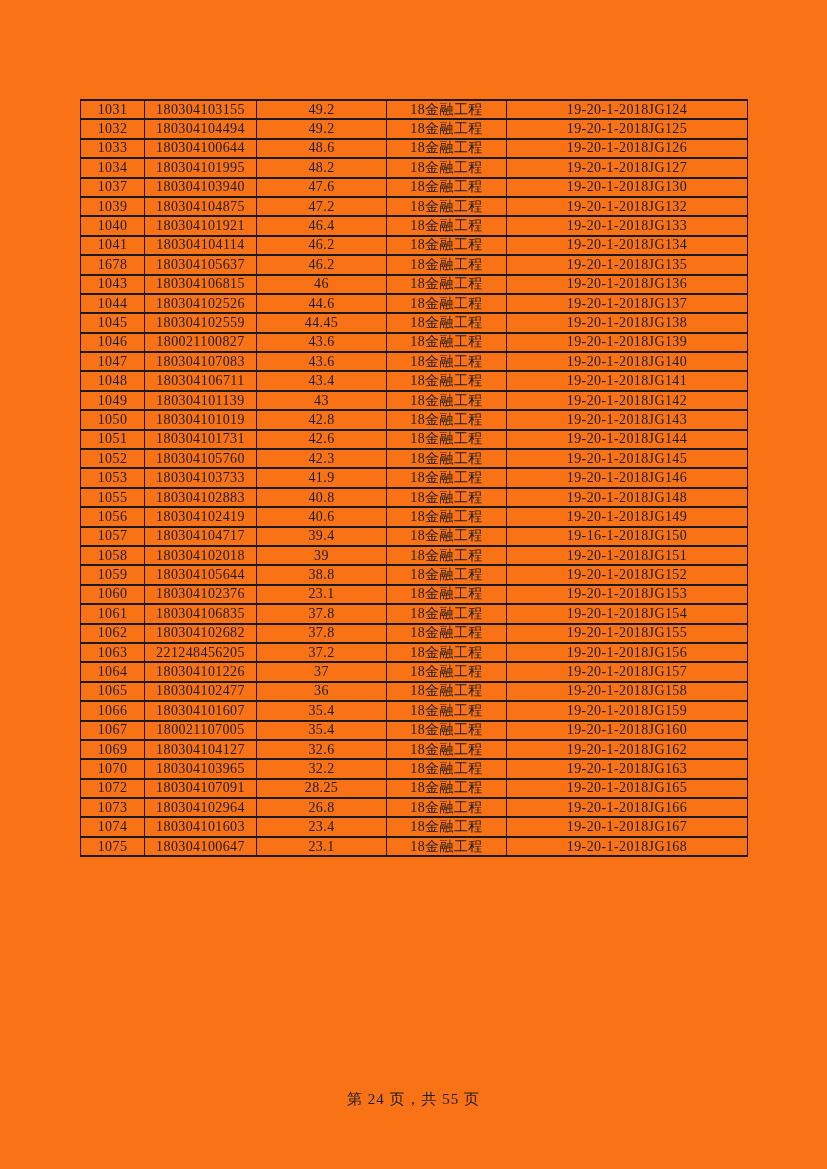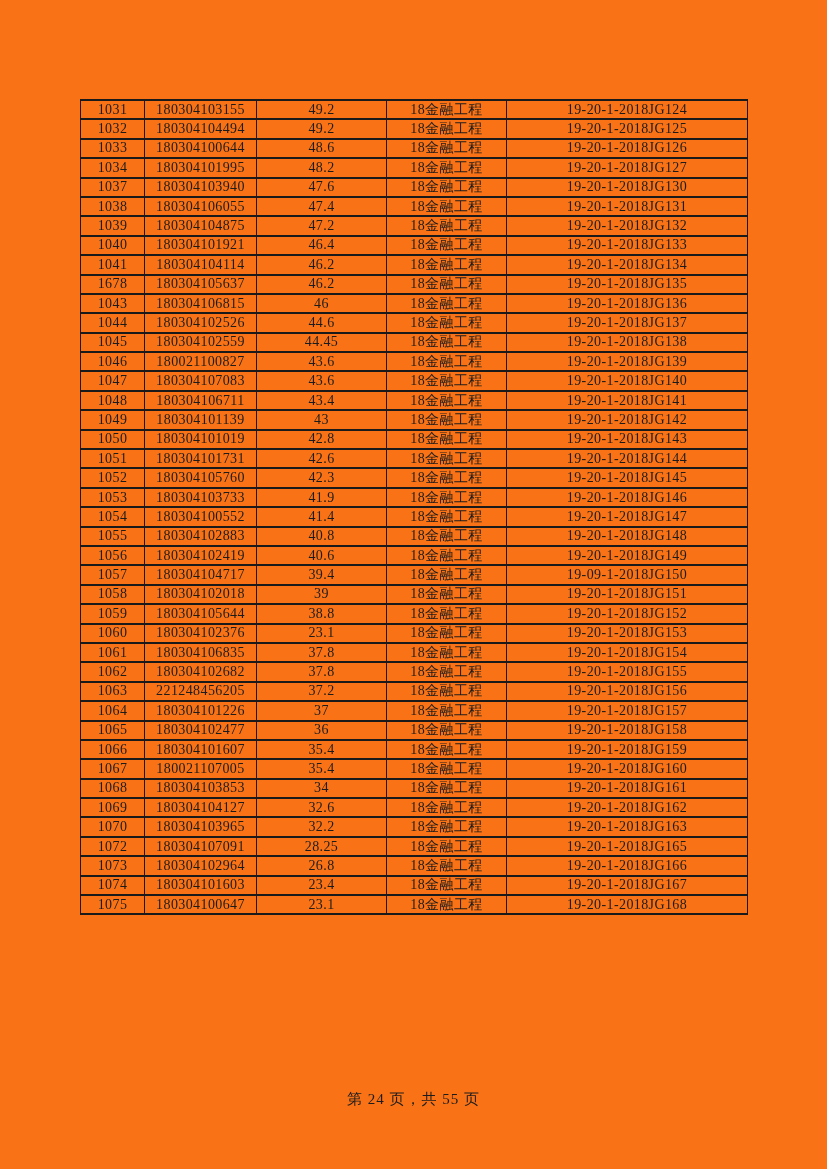--- a/index.html
+++ b/index.html
@@ -94,27 +94,20 @@
           <td>19-20-1-2018JG127</td>
         </tr>
         <tr>
           <td>1037</td>
           <td>180304103940</td>
           <td>47.6</td>
           <td>18金融工程</td>
           <td>19-20-1-2018JG130</td>
         </tr>
         <tr>
-          <td>1038</td>
-          <td>180304106055</td>
-          <td>47.4</td>
-          <td>18金融工程</td>
-          <td>19-20-1-2018JG131</td>
-        </tr>
-        <tr>
           <td>1039</td>
           <td>180304104875</td>
           <td>47.2</td>
           <td>18金融工程</td>
           <td>19-20-1-2018JG132</td>
         </tr>
         <tr>
           <td>1040</td>
           <td>180304101921</td>
           <td>46.4</td>
@@ -206,46 +199,39 @@
           <td>19-20-1-2018JG145</td>
         </tr>
         <tr>
           <td>1053</td>
           <td>180304103733</td>
           <td>41.9</td>
           <td>18金融工程</td>
           <td>19-20-1-2018JG146</td>
         </tr>
         <tr>
-          <td>1054</td>
-          <td>180304100552</td>
-          <td>41.4</td>
-          <td>18金融工程</td>
-          <td>19-20-1-2018JG147</td>
-        </tr>
-        <tr>
           <td>1055</td>
           <td>180304102883</td>
           <td>40.8</td>
           <td>18金融工程</td>
           <td>19-20-1-2018JG148</td>
         </tr>
         <tr>
           <td>1056</td>
           <td>180304102419</td>
           <td>40.6</td>
           <td>18金融工程</td>
           <td>19-20-1-2018JG149</td>
         </tr>
         <tr>
           <td>1057</td>
           <td>180304104717</td>
           <td>39.4</td>
           <td>18金融工程</td>
-          <td>19-09-1-2018JG150</td>
+          <td>19-16-1-2018JG150</td>
         </tr>
         <tr>
           <td>1058</td>
           <td>180304102018</td>
           <td>39</td>
           <td>18金融工程</td>
           <td>19-20-1-2018JG151</td>
         </tr>
         <tr>
           <td>1059</td>
@@ -304,27 +290,20 @@
           <td>19-20-1-2018JG159</td>
         </tr>
         <tr>
           <td>1067</td>
           <td>180021107005</td>
           <td>35.4</td>
           <td>18金融工程</td>
           <td>19-20-1-2018JG160</td>
         </tr>
         <tr>
-          <td>1068</td>
-          <td>180304103853</td>
-          <td>34</td>
-          <td>18金融工程</td>
-          <td>19-20-1-2018JG161</td>
-        </tr>
-        <tr>
           <td>1069</td>
           <td>180304104127</td>
           <td>32.6</td>
           <td>18金融工程</td>
           <td>19-20-1-2018JG162</td>
         </tr>
         <tr>
           <td>1070</td>
           <td>180304103965</td>
           <td>32.2</td>

